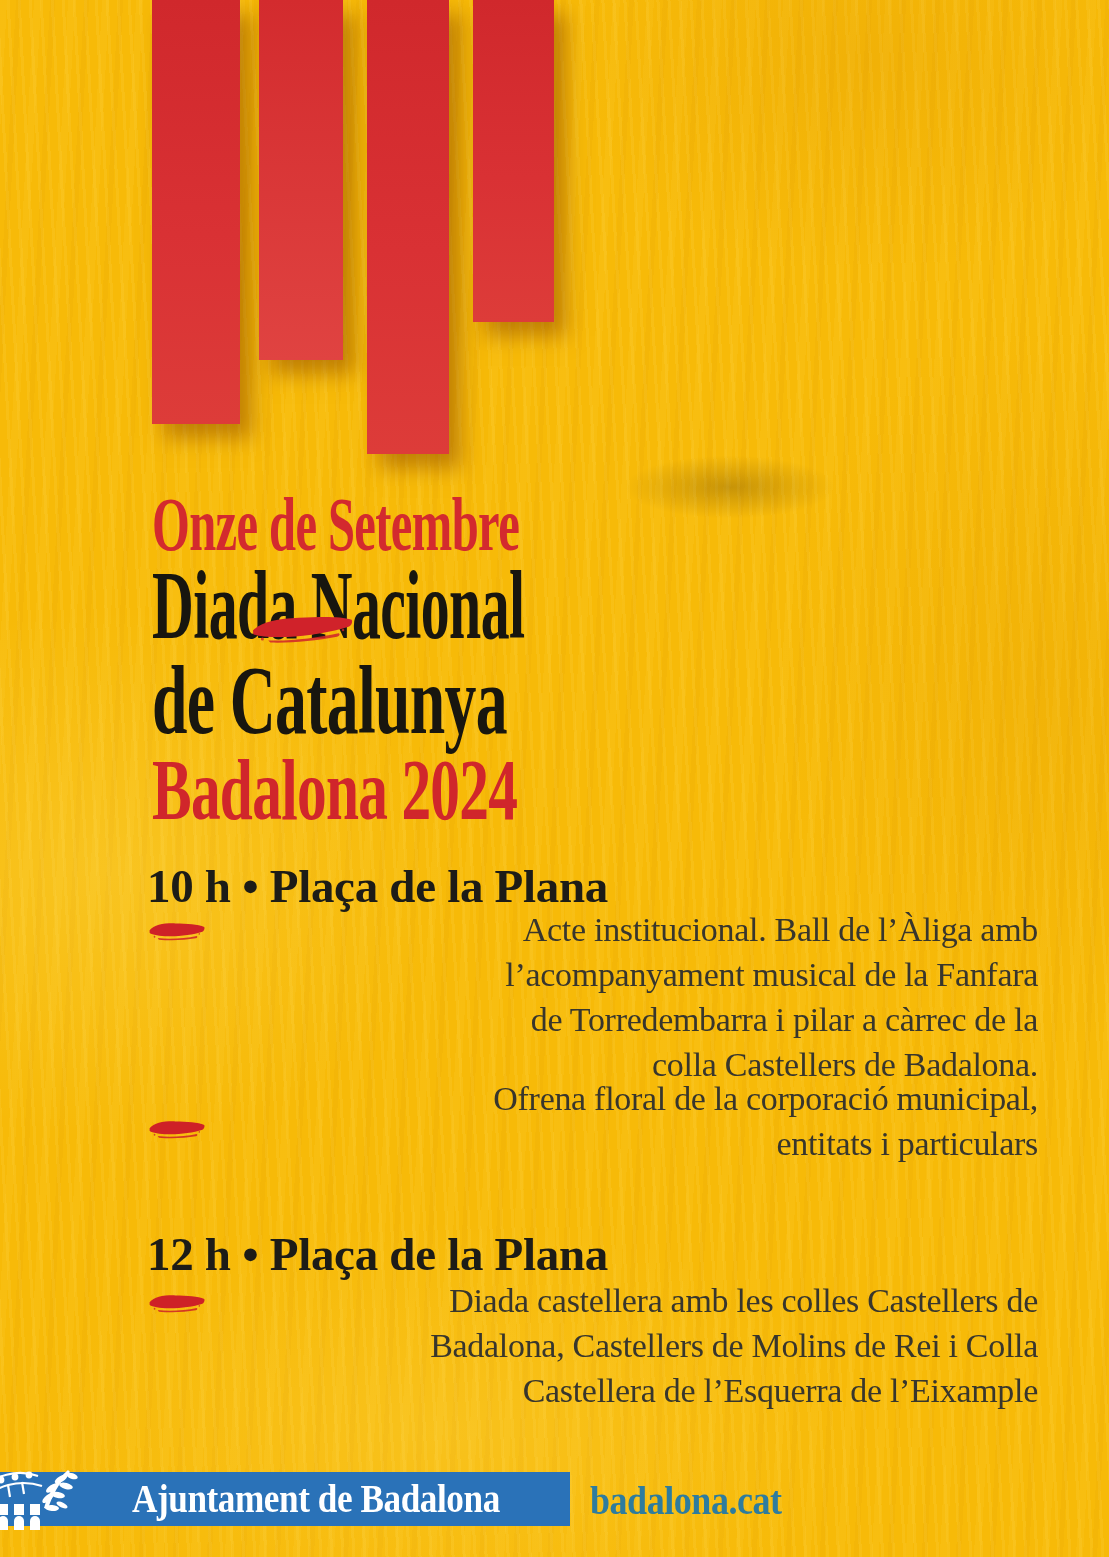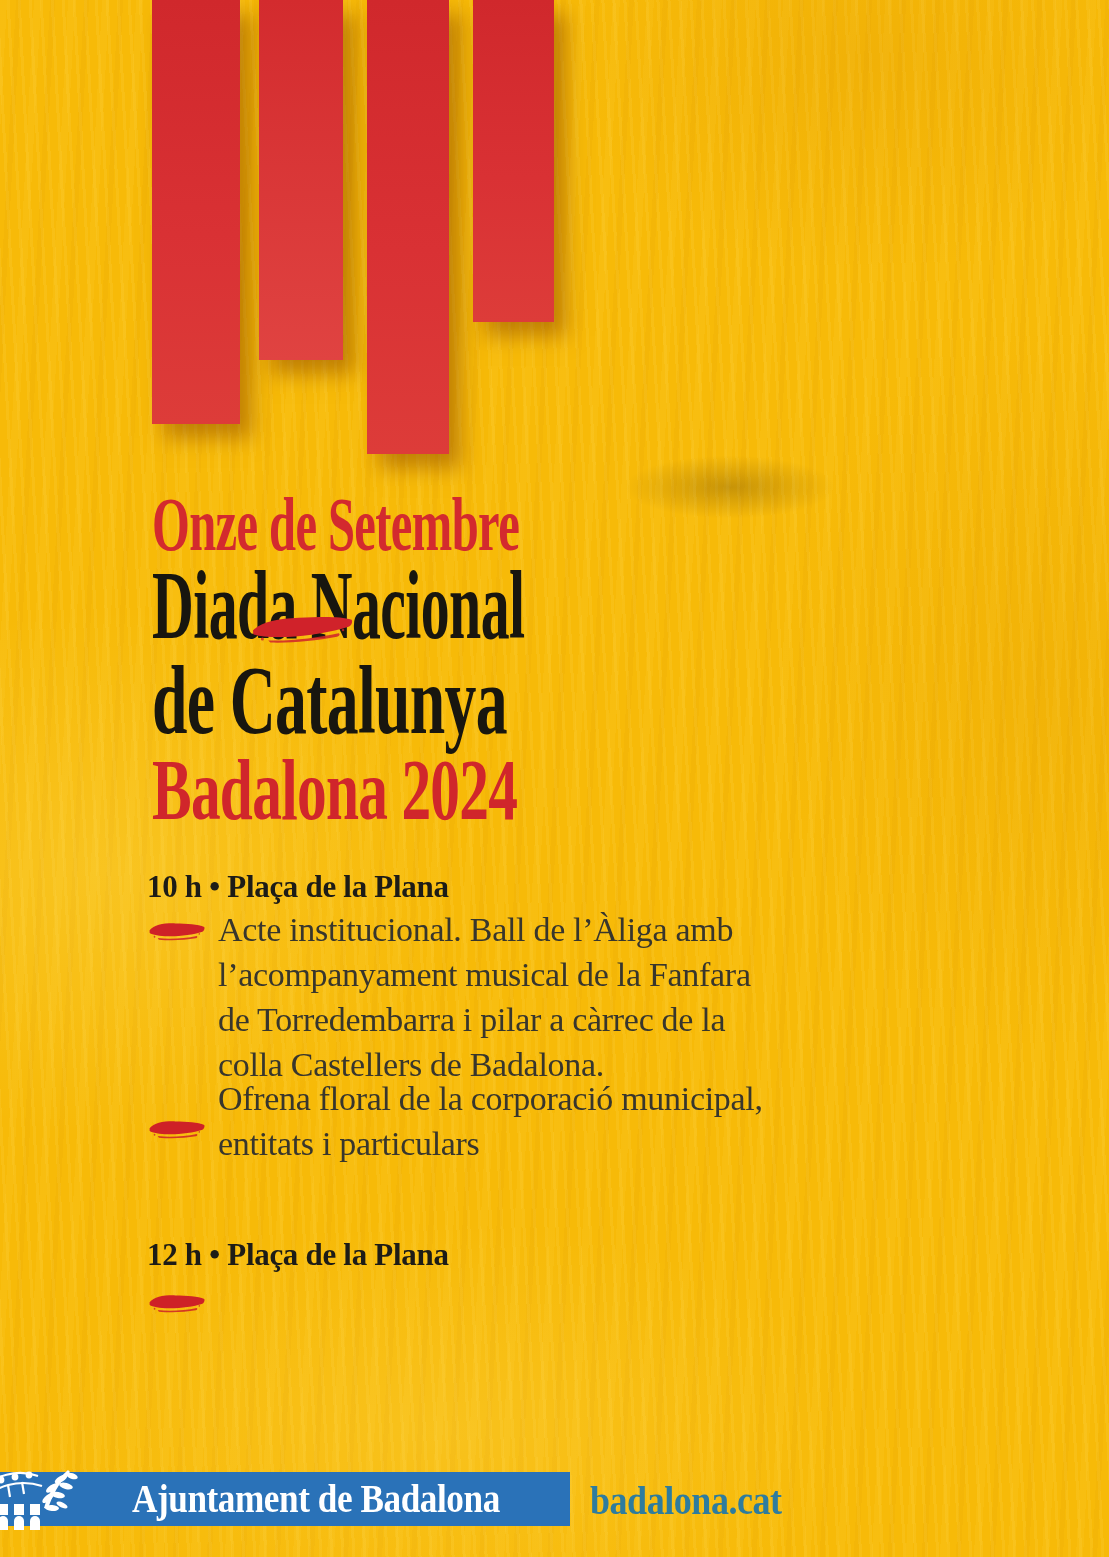--- a/index.html
+++ b/index.html
@@ -39,29 +39,29 @@
   .t-diada{top:556px;font-size:98px;color:#18160f;transform:scaleX(.59);}
   .t-cat{top:651px;font-size:98px;color:#18160f;transform:scaleX(.65);}
   .t-bad{top:747px;font-size:86px;color:#d0262b;transform:scaleX(.69);}
   .underline{
     position:absolute;left:250px;top:610px;width:105px;height:34px;
     color:#d0222a;transform:rotate(-5deg);
   }
   
   .heading{
     position:absolute;left:147px;margin:0;
-    font-size:31px;font-weight:bold;line-height:45px;
+    font-size:47px;font-weight:bold;line-height:45px;
     color:#1d1c17;white-space:nowrap;letter-spacing:-.3px;
   }
   .h1{top:864px;}
   .h2{top:1232px;}
   .para{
     position:absolute;left:218px;width:820px;margin:0;
     font-size:34px;line-height:45px;color:#38362d;
-    white-space:pre-line;letter-spacing:-.3px;
+    white-space:pre-line;letter-spacing:-.3px;text-align:right;
   }
   .p1{top:907px;}
   .p2{top:1076px;}
   .p3{top:1278px;}
   .bullet{position:absolute;width:58px;height:24px;color:#ce2127;}
   .b1{left:148px;top:918px;transform:rotate(-2deg);}
   .b2{left:148px;top:1116px;transform:rotate(-2deg);}
   .b3{left:148px;top:1290px;transform:rotate(-2deg);}
   
   .footer-bar{position:absolute;left:0;top:1472px;width:570px;height:54px;background:#2a72b8;}
@@ -116,20 +116,23 @@
   <svg class="bullet b2">
       <use href="#brush"></use>
     </svg>
   <p class="para p2">Ofrena floral de la corporació municipal,
 entitats i particulars</p>
 
   <h2 class="heading h2">12 h • Plaça de la Plana</h2>
   <svg class="bullet b3">
       <use href="#brush"></use>
     </svg>
+  <p class="para p3">Diada castellera amb les colles Castellers de
+Badalona, Castellers de Molins de Rei i Colla
+Castellera de l’Esquerra de l’Eixample</p>
 
   <div class="footer-bar"></div>
   <svg class="crest" viewBox="0 0 106 70">
     <g stroke="#fff" fill="none" stroke-width="2.2">
       <path d="M-4,26 A44,34 0 0 1 52,12"></path>
       <path d="M-4,38 A48,38 0 0 1 56,22"></path>
       <line x1="8" y1="25" x2="10" y2="36"></line>
       <line x1="22" y1="21" x2="24" y2="33"></line>
       <line x1="36" y1="18" x2="38" y2="30"></line>
     </g>

